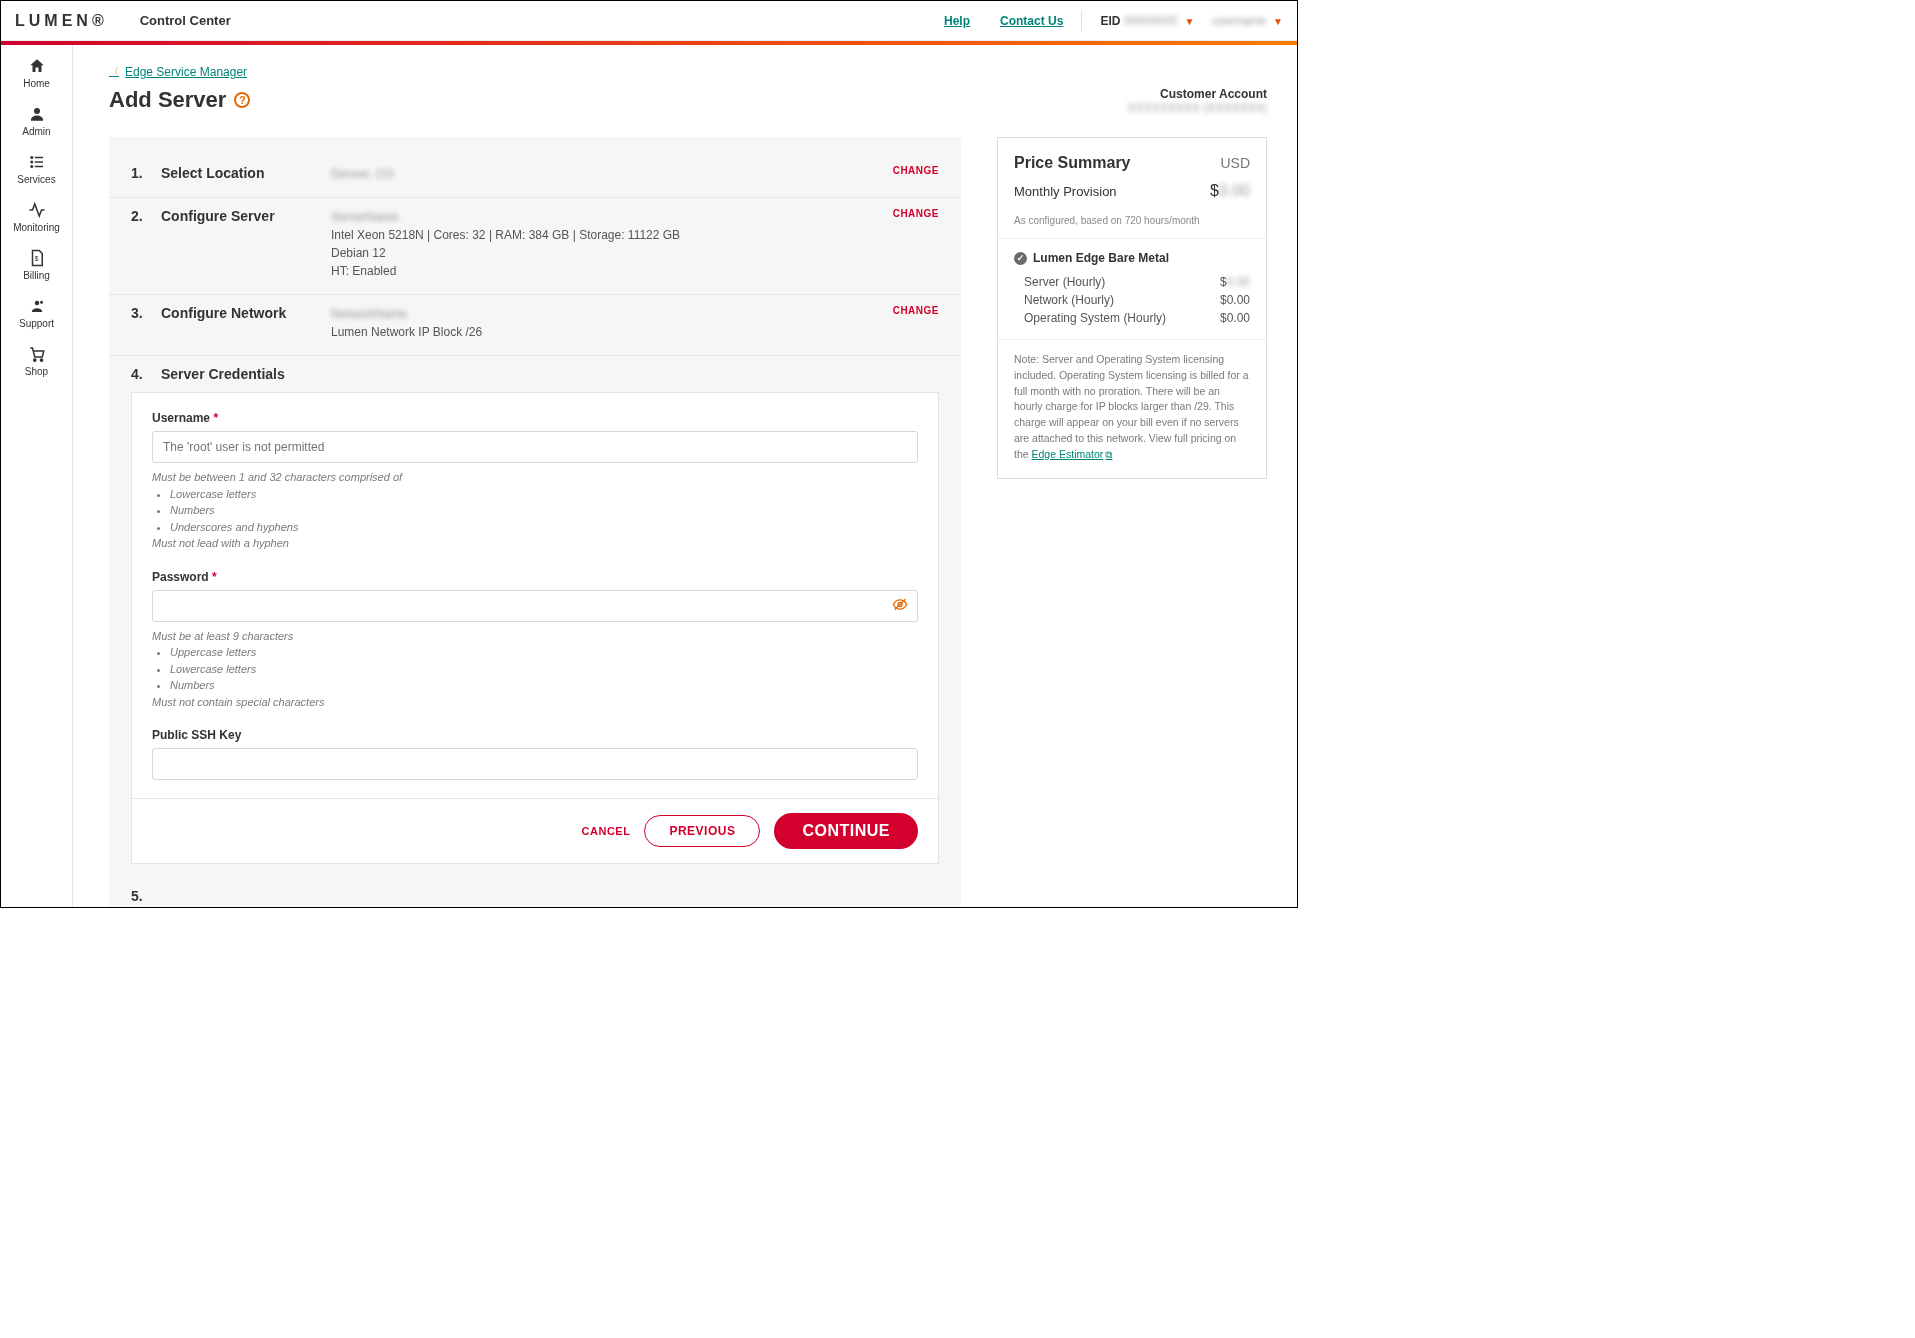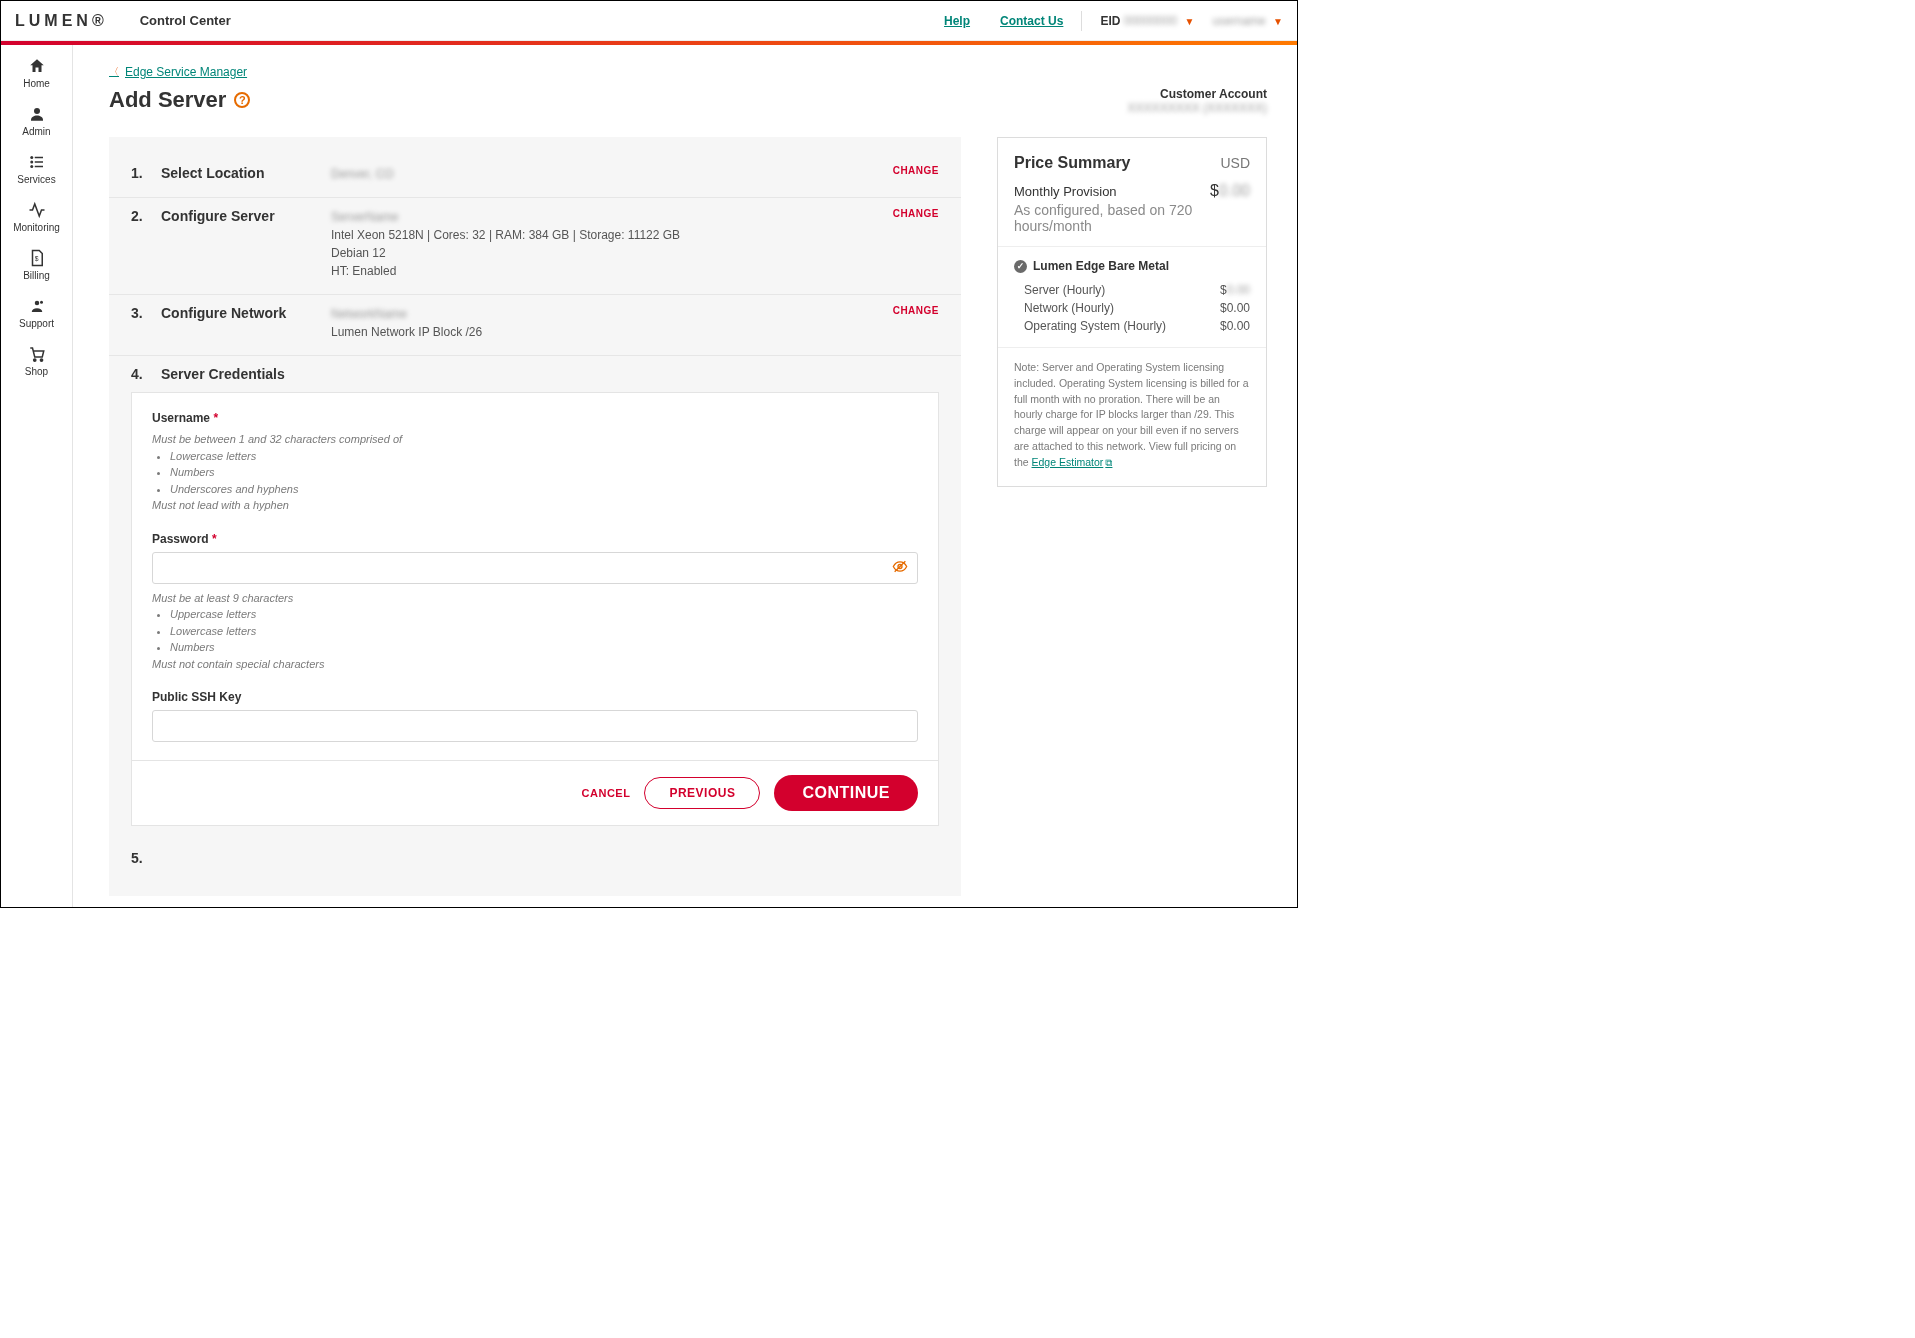--- a/index.html
+++ b/index.html
@@ -67,21 +67,21 @@
 
   
   .price-panel { width: 270px; border: 1px solid #dcdcdc; background: #fff; font-size: 12px; }
   .pp-head { display: flex; justify-content: space-between; align-items: center; padding: 16px 16px 10px 16px; }
   .pp-head .t { font-weight: 700; font-size: 16px; }
   .pp-head .c { color: #777; font-size: 14px; }
   .pp-est { padding: 0 16px 12px 16px; border-bottom: 1px solid #eee; }
   .pp-est-row { display: flex; justify-content: space-between; align-items: baseline; }
   .pp-est-row .l { font-weight: 400; font-size: 13px; }
   .pp-est-row .v { font-size: 16px; }
-  .pp-sub { color: #8a8a8a; font-size: 14px; margin-top: 2px; }
+  .pp-sub { color: #8a8a8a; font-size: 10px; margin-top: 15px; }
   .pp-section { padding: 12px 16px; border-bottom: 1px solid #eee; }
   .pp-item-head { display: flex; align-items: center; gap: 6px; font-weight: 700; margin-bottom: 8px; }
   .check-circle { width: 13px; height: 13px; border-radius: 50%; background: #6a6a6a; color: #fff; font-size: 9px; display: inline-flex; align-items: center; justify-content: center; }
   .pp-line { display: flex; justify-content: space-between; padding: 2px 0 2px 10px; color: #555; }
   .pp-note { padding: 12px 16px 16px 16px; color: #7a7a7a; font-size: 10.5px; line-height: 1.5; }
   .pp-note a { color: #008578; text-decoration: underline; }
   .ext-icon { font-size: 10px; margin-left: 2px; }
 </style>
 </head>
 <body>
@@ -230,20 +230,21 @@
           <div class="step" style="border-bottom:none; padding-bottom:0;">
             <div class="step-num">4.</div>
             <div class="step-body">
               <div class="step-title">Server Credentials</div>
             </div>
           </div>
 
           <div class="cred-card">
             <div class="field-block">
               <label class="field-label"><span>Username</span> <span class="req">*</span></label>
+              <input class="text-input" type="text" placeholder="The 'root' user is not permitted" style="">
               <div class="hint">
                 <div>Must be between 1 and 32 characters comprised of</div>
                 <ul>
                   <li>Lowercase letters</li>
                   <li>Numbers</li>
                   <li>Underscores and hyphens</li>
                 </ul>
                 <div>Must not lead with a hyphen</div>
               </div>
             </div>

